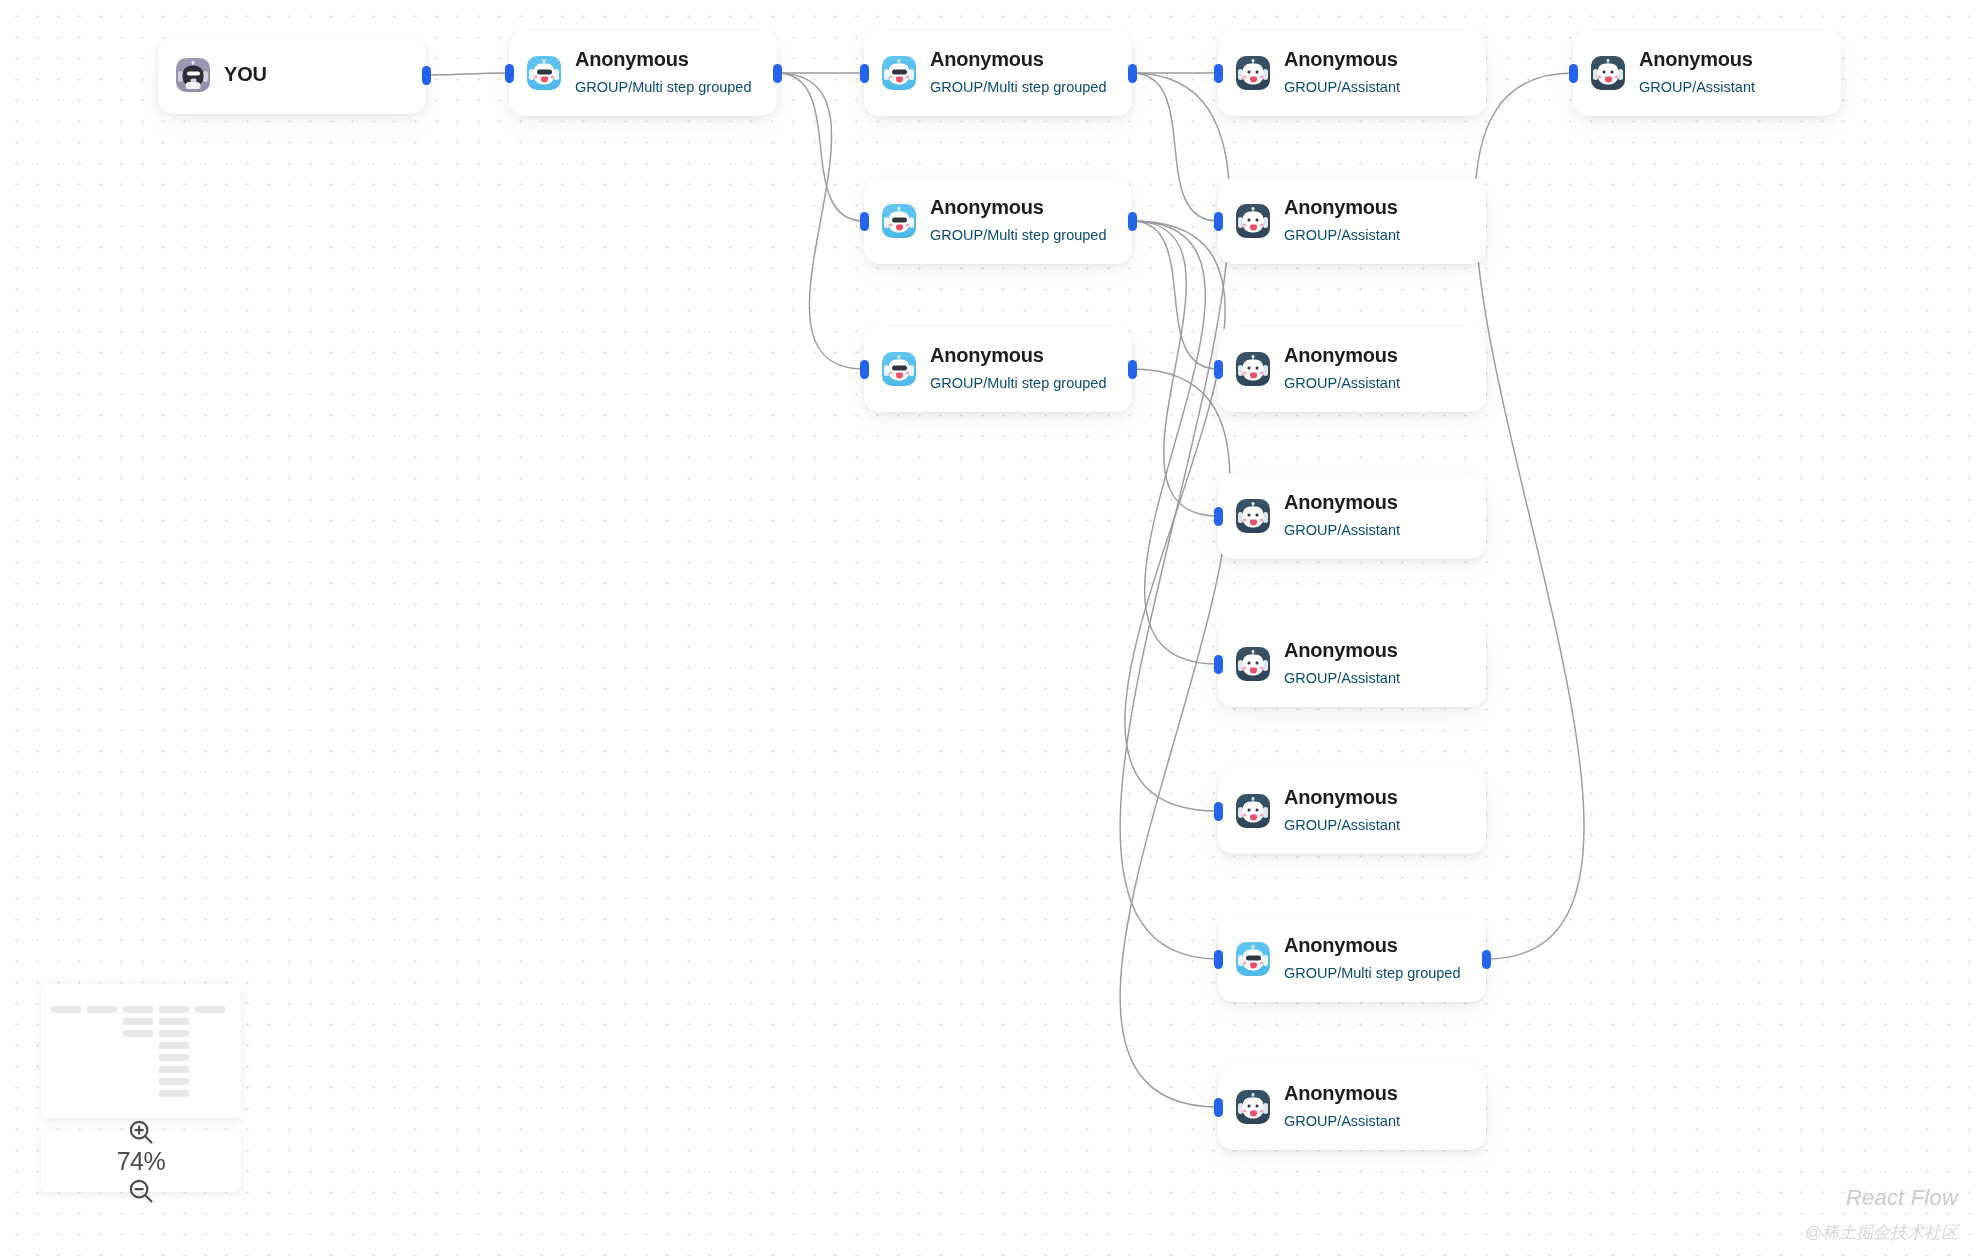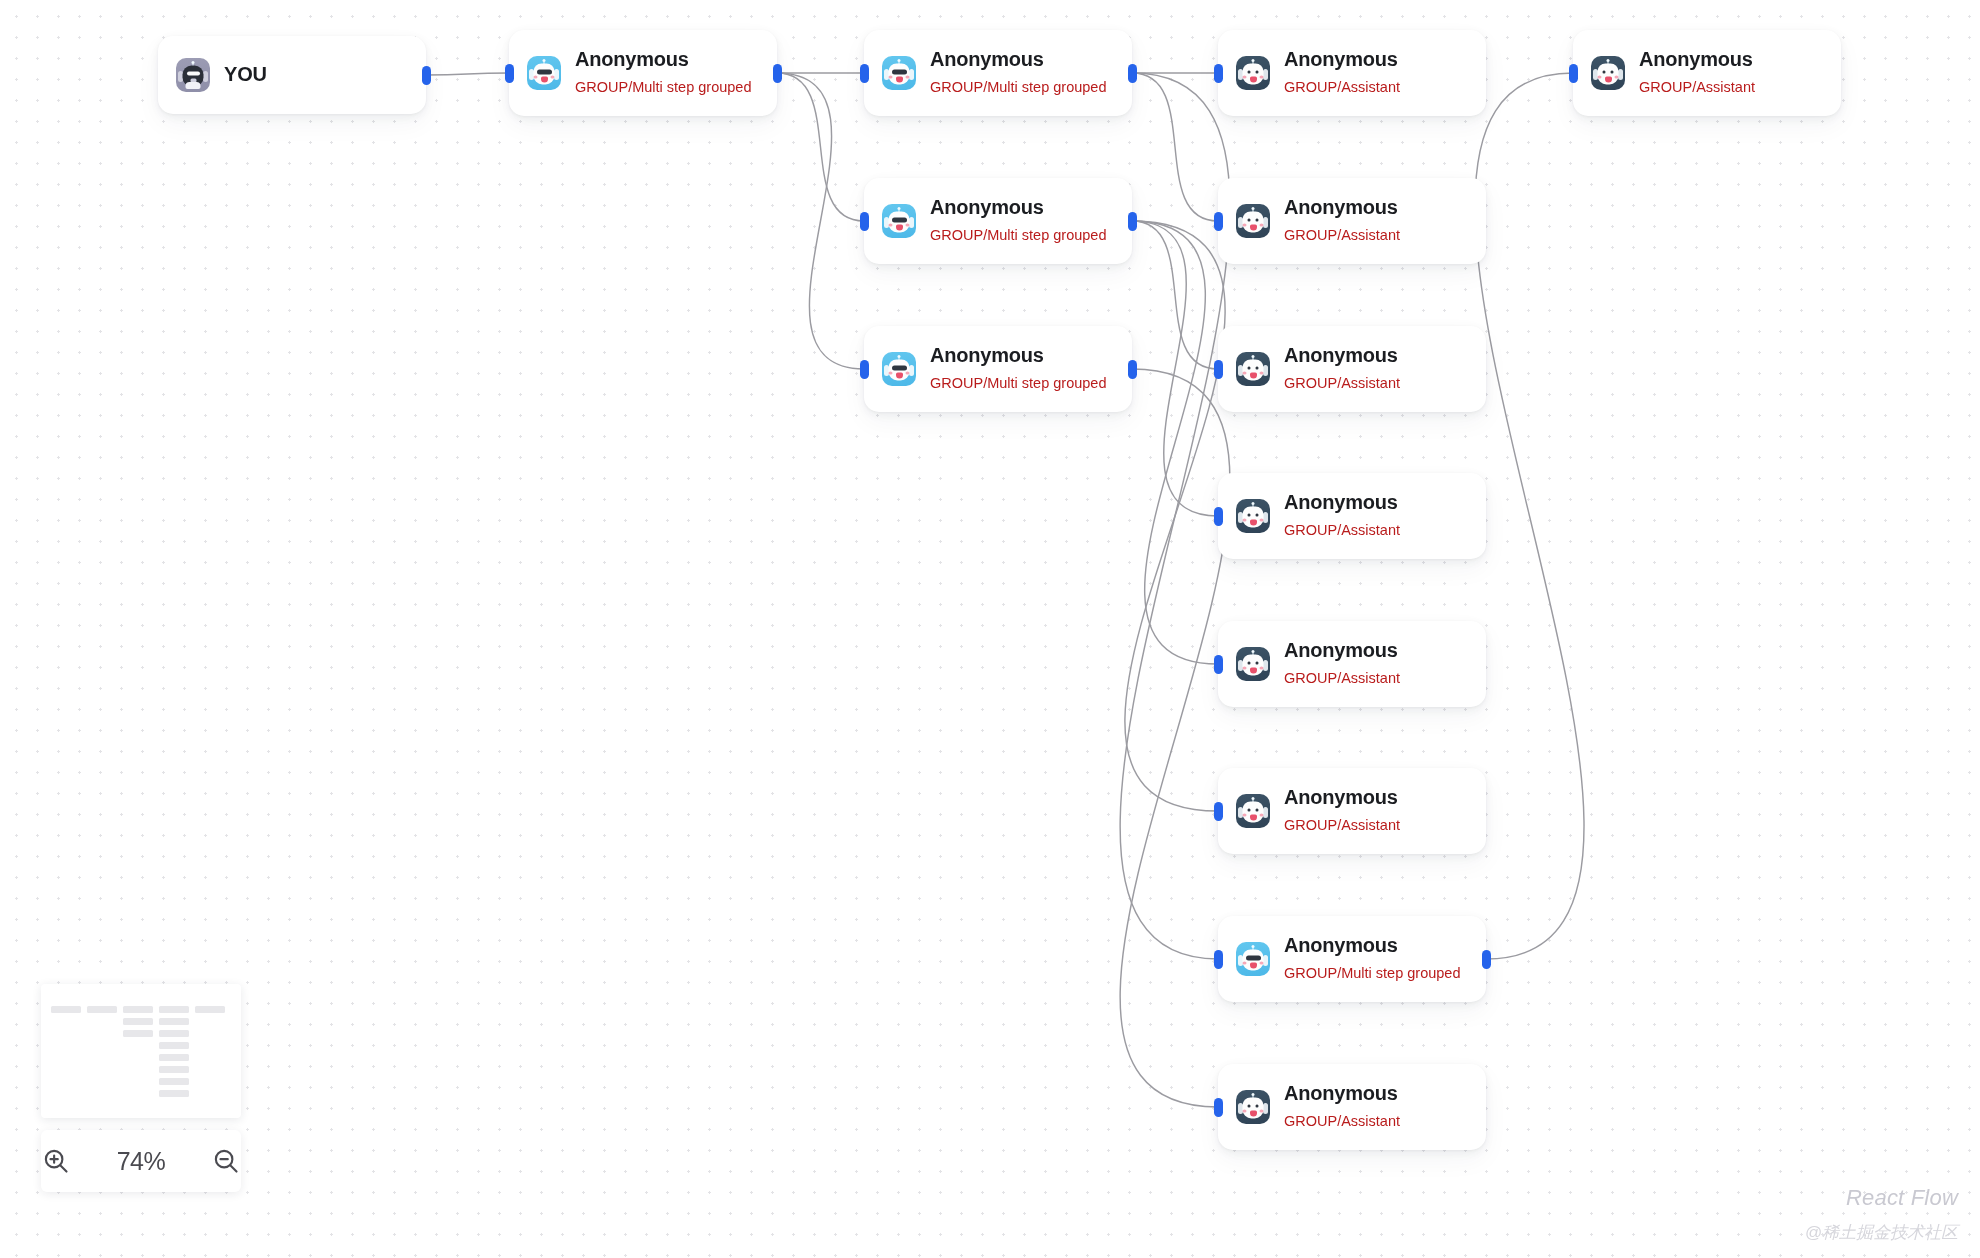--- a/index.html
+++ b/index.html
@@ -53,21 +53,21 @@
   .node-title {
     font-size: 20px;
     font-weight: bold;
     color: #1b1d21;
     letter-spacing: -0.2px;
     line-height: 1.18;
     white-space: nowrap;
   }
   .node-sub {
     font-size: 14.5px;
-    color: #b91c1c;
+    color: #0c4a6e;
     line-height: 1.35;
     margin-top: 6px;
     white-space: nowrap;
   }
   .node.you { height: 78px; }
   .node.you .node-title { font-size: 20px; }
   .handle {
     position: absolute;
     width: 9px; height: 19px;
     background: #2563eb;
@@ -169,22 +169,23 @@
   }
   #zoom-bar {
     position: absolute;
     left: 41px; top: 1130px;
     width: 200px; height: 62px;
     background: #ffffff;
     border-radius: 6px;
     box-shadow: 0 2px 10px rgba(30,35,60,0.09);
     display: flex;
     align-items: center;
-    justify-content: space-between;
+    justify-content: center;
     z-index: 8;
+    flex-direction: column;
   }
   #zoom-level {
     font-size: 25px;
     color: #4a4a50;
     letter-spacing: -0.5px;
   }
   .zbtn { cursor: pointer; display: flex; }
   #watermark {
     position: absolute;
     right: 22px; bottom: 14px;

